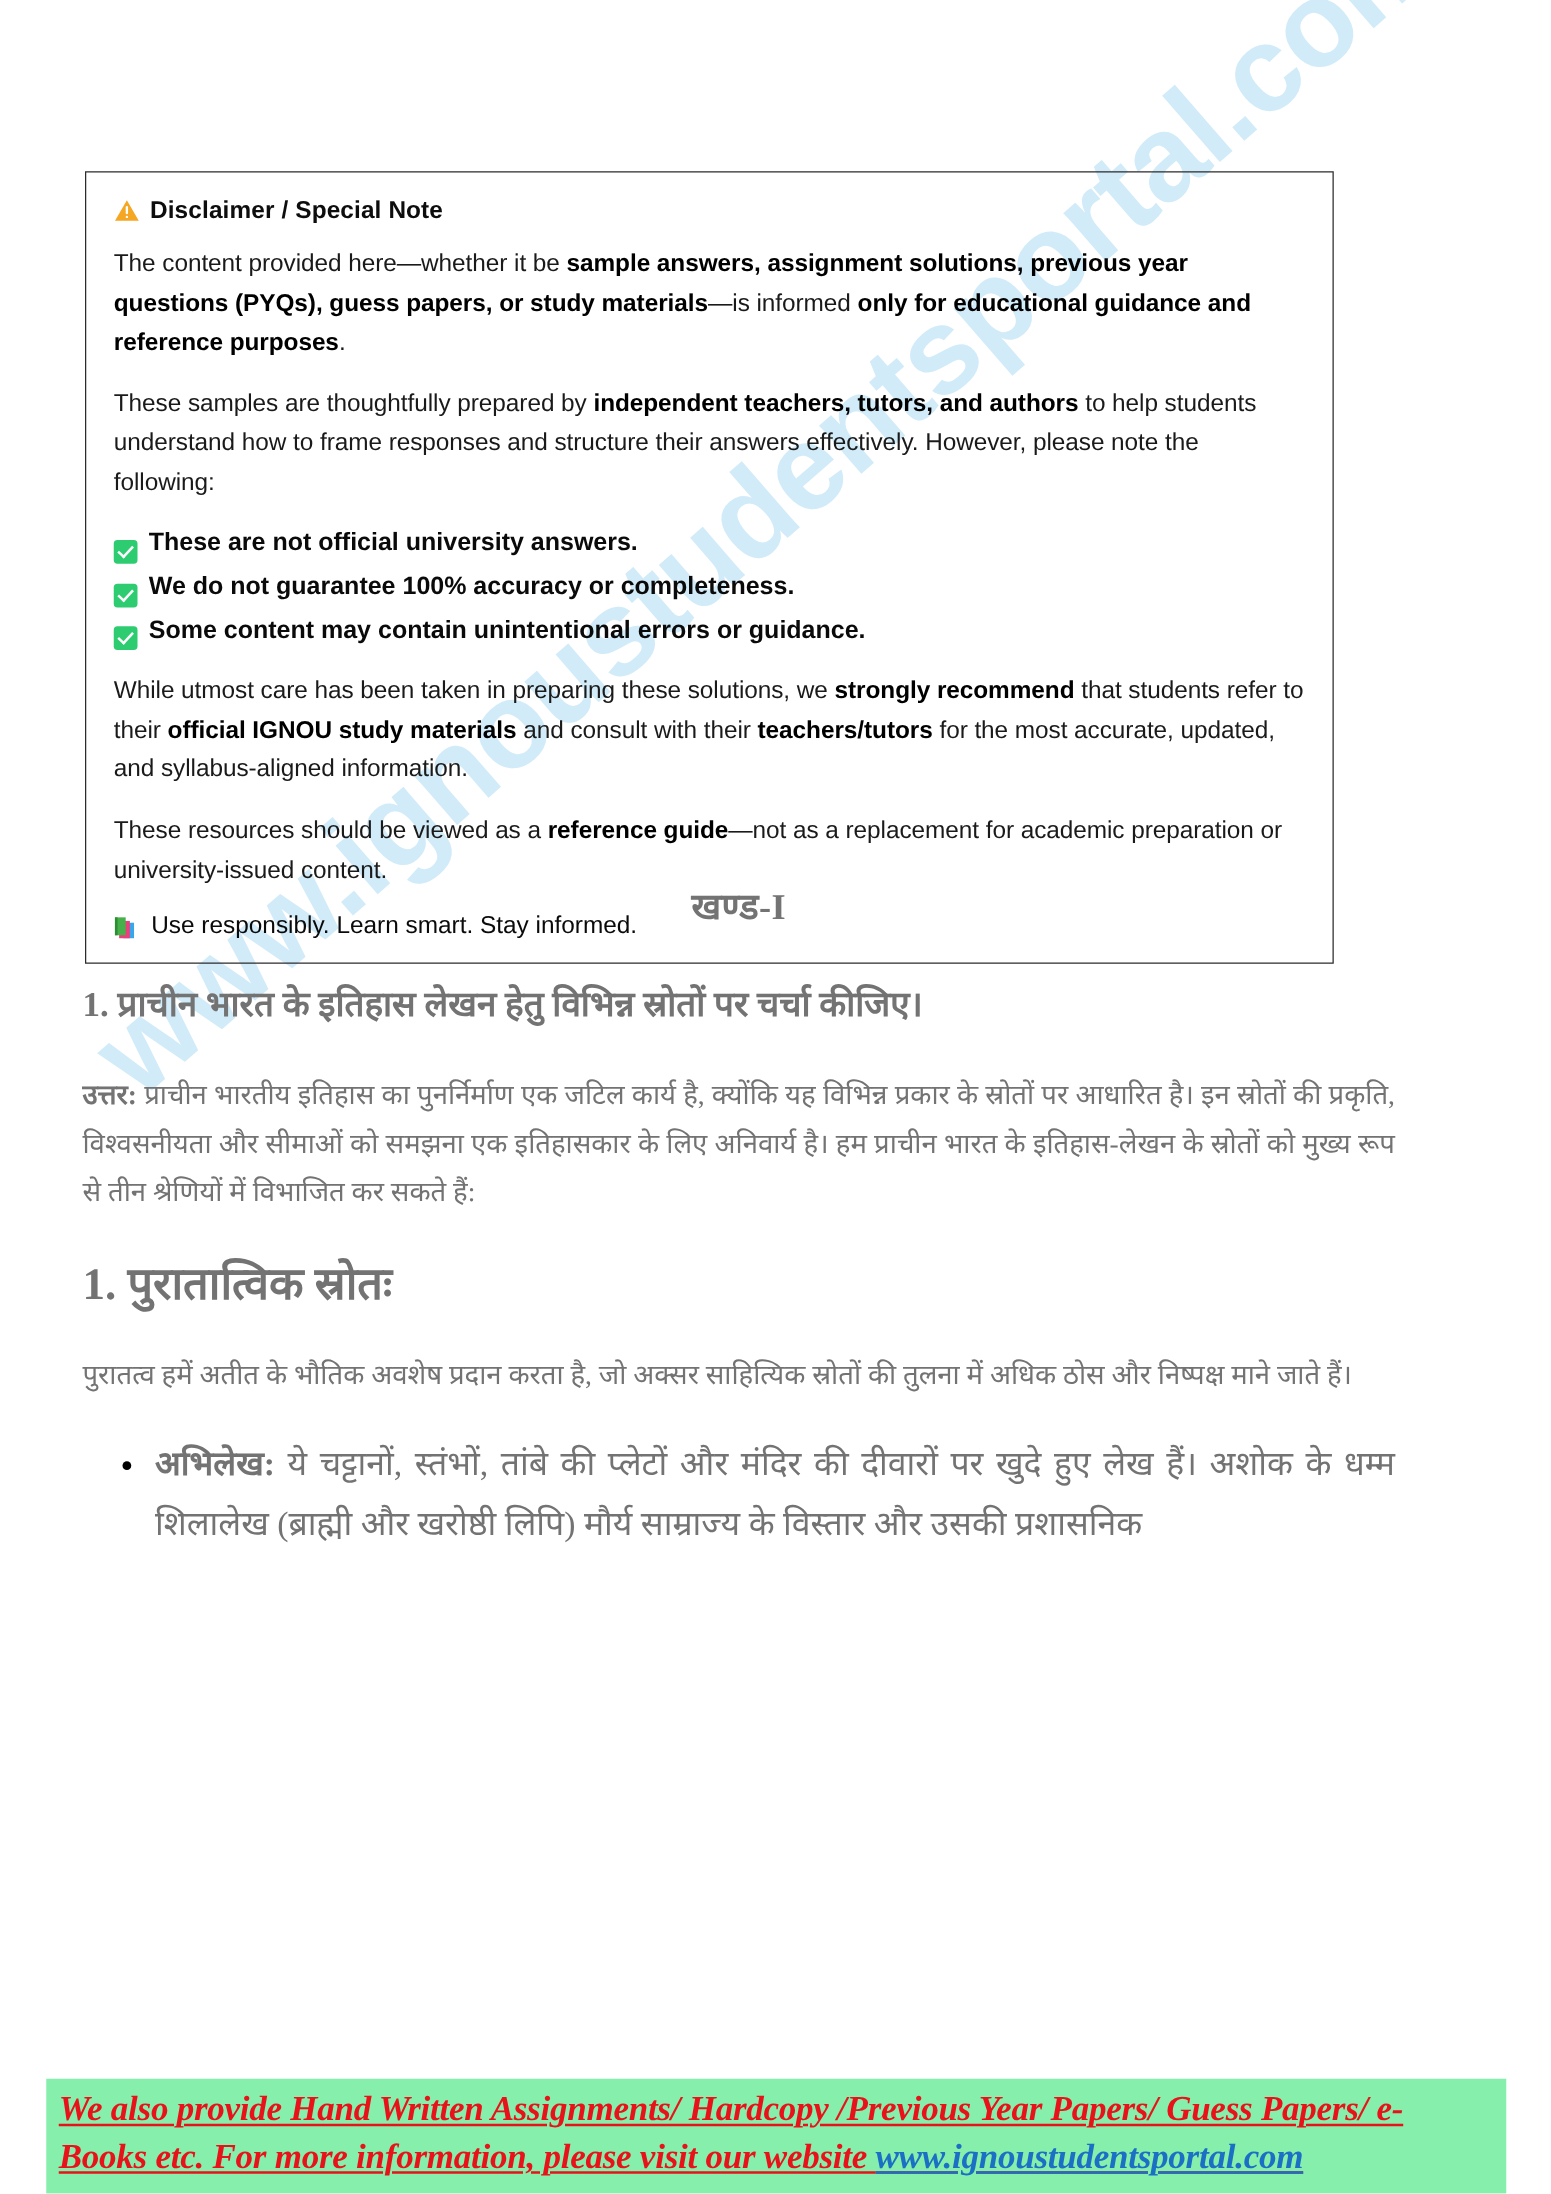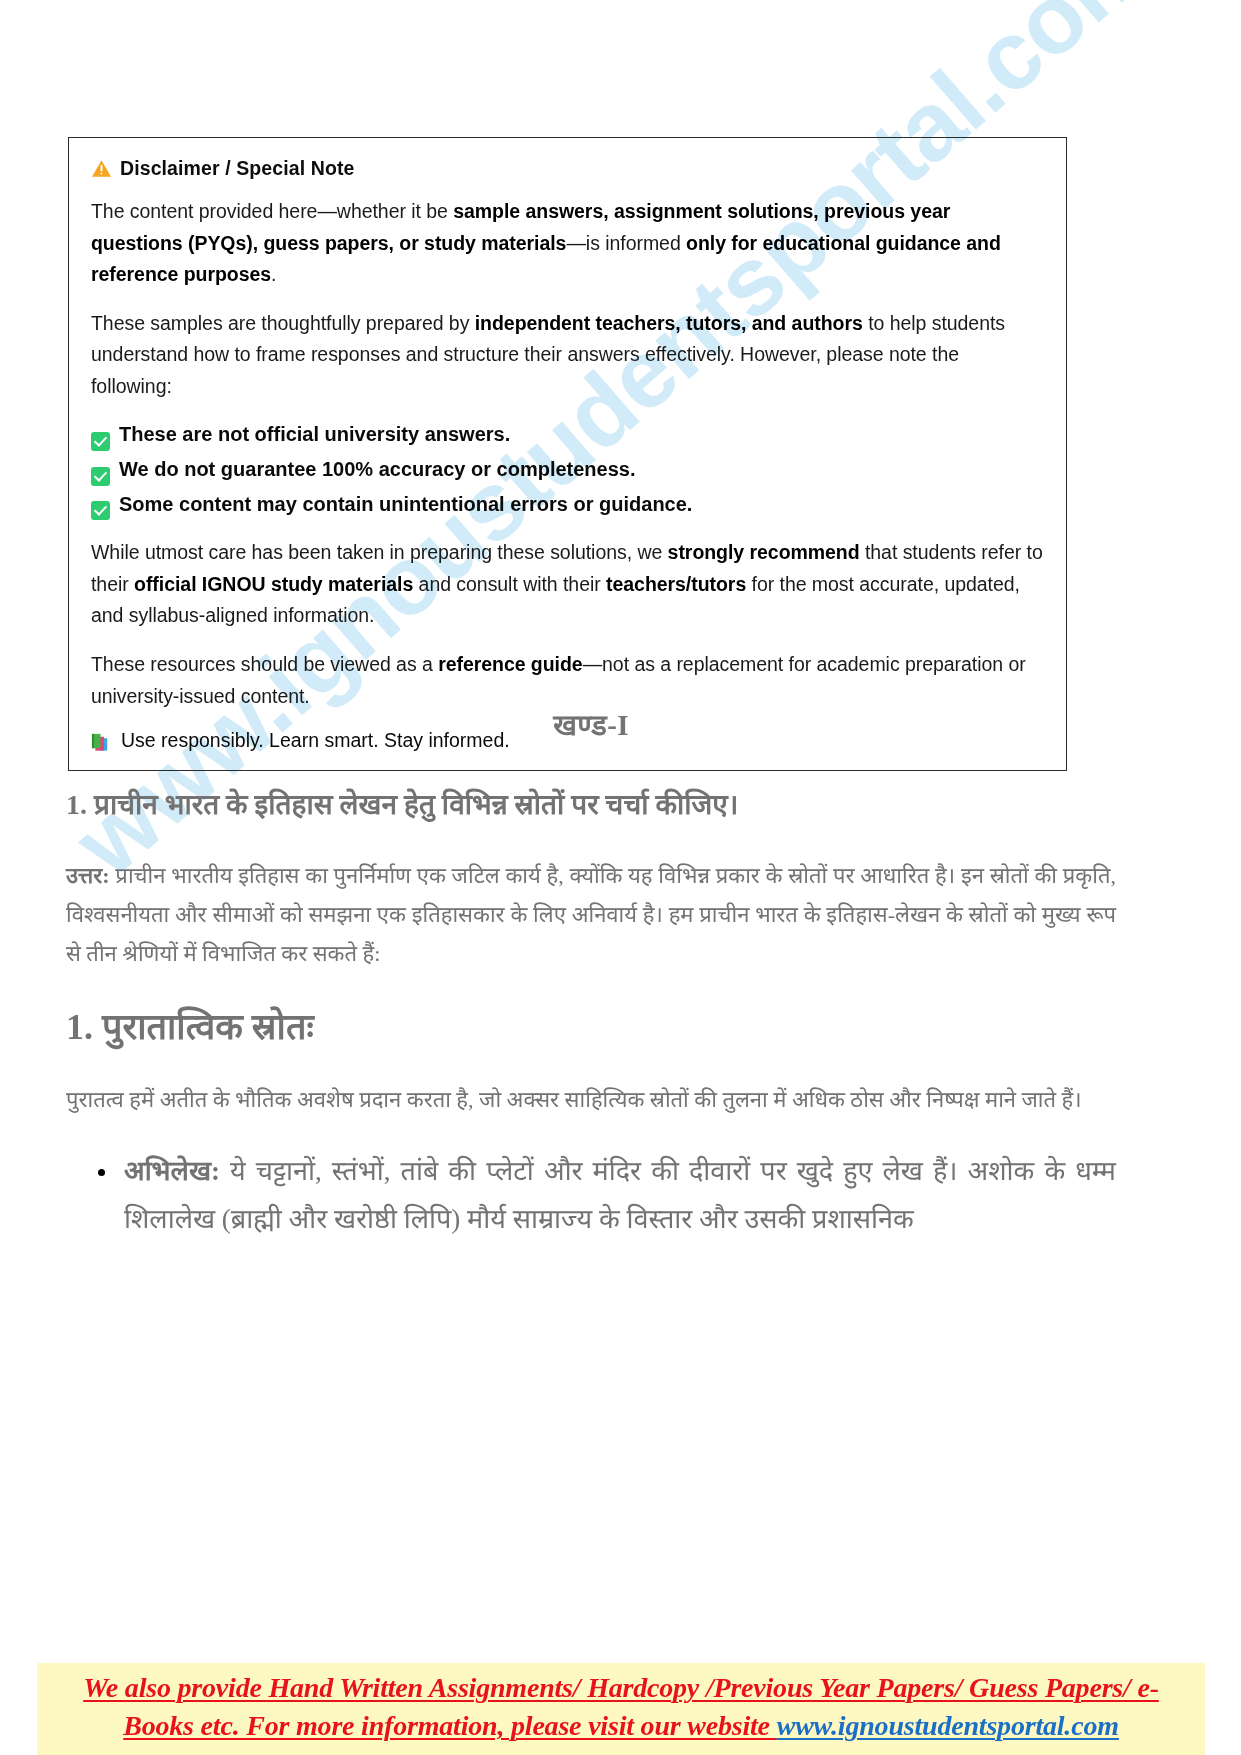--- a/index.html
+++ b/index.html
@@ -184,24 +184,23 @@
   }
   .bullets li b { font-weight: 700; }
 
   
   .footer {
     position: absolute;
     left: 37px;
     top: 1663px;
     width: 1168px;
     box-sizing: border-box;
-    background: #fef9c3;
+    background: #86efac;
     padding: 6px 10px 10px 10px;
     z-index: 4;
-    text-align: center;
   }
   .footer-line {
     font-family: "Liberation Serif", serif;
     font-style: italic;
     font-weight: 700;
     font-size: 28px;
     line-height: 1.36;
     color: #e8131a;
     text-decoration: underline;
     text-decoration-thickness: 2px;

